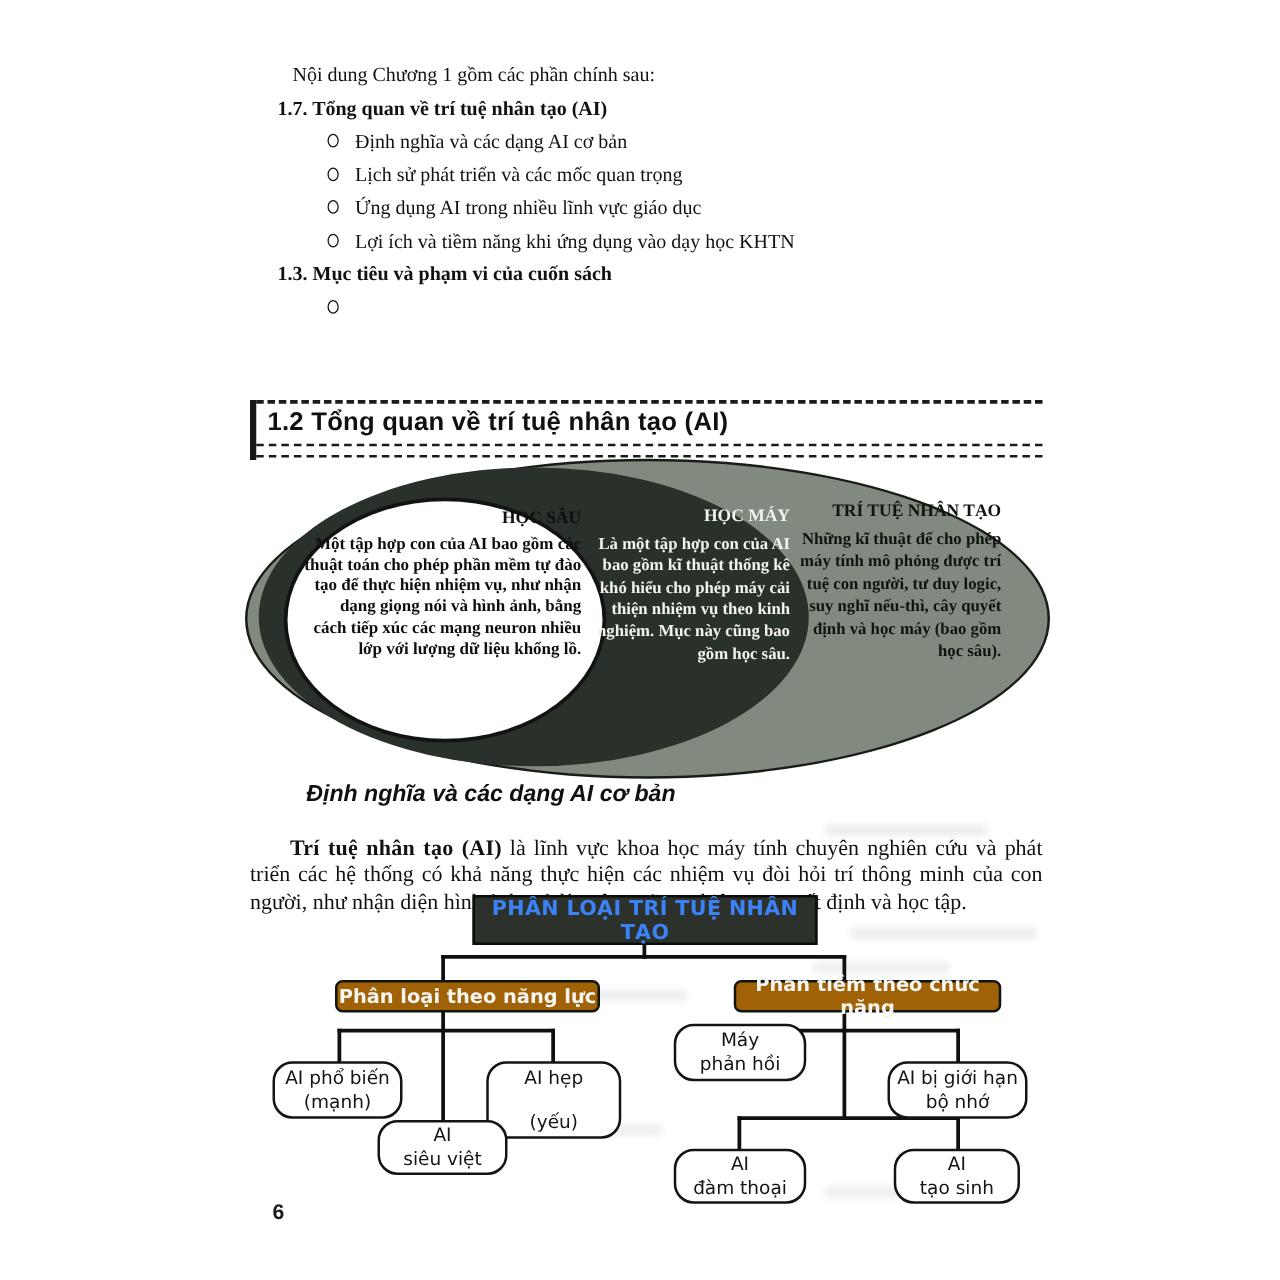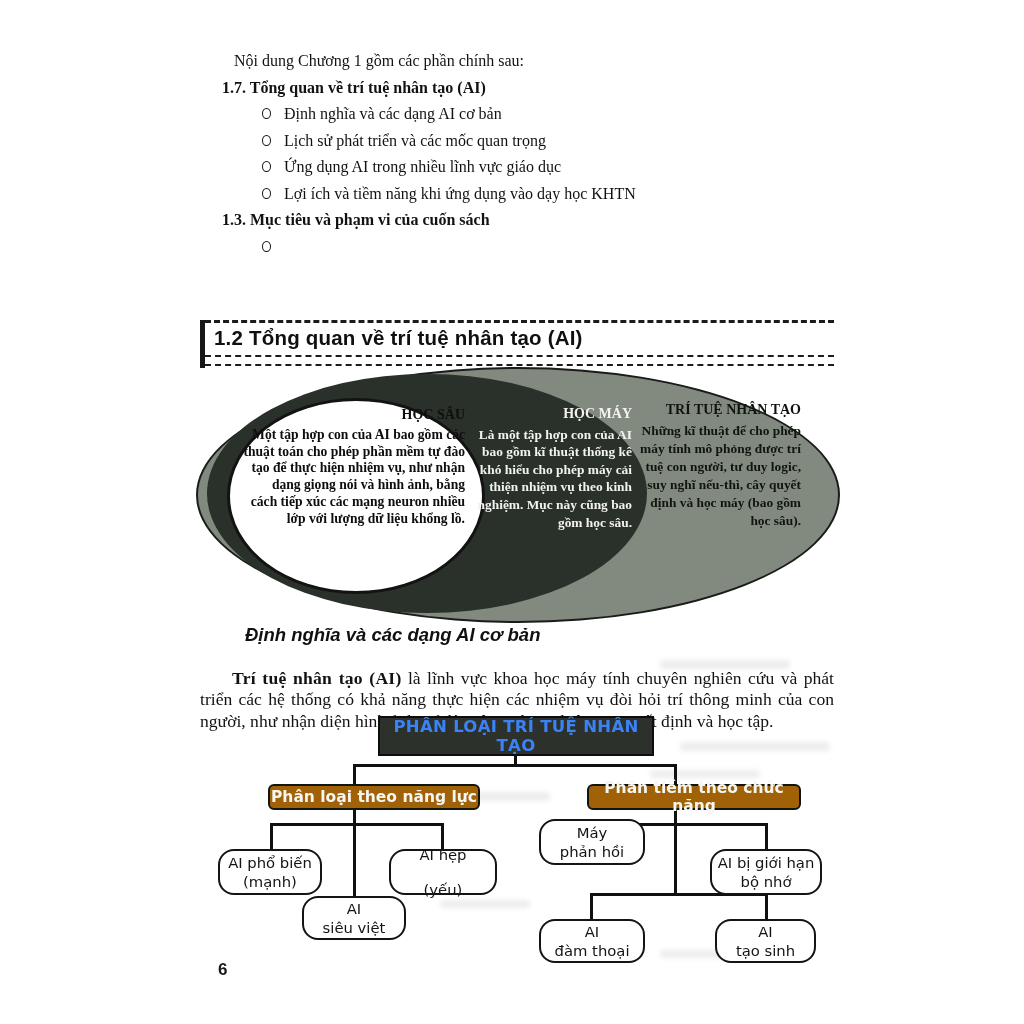--- a/index.html
+++ b/index.html
@@ -66,21 +66,21 @@
     font-weight:bold;font-size:15.5px;height:26px;margin-left:19px;
   }
   .fc-branch-l{left:249px;top:784px;width:212px;}
   .fc-branch-r{left:568px;top:784px;width:214px;}
   .fc-leaf{
     background:#ffffff;border:2.5px solid #141414;border-radius:16px;color:#141414;
     font-size:14.8px;line-height:19.5px;
   }
   .fc-leaf span{display:block;}
   .lf1{left:218px;top:849px;width:104px;height:46px;}
-  .lf2{left:389px;top:849px;width:108px;height:46px;gap:16px;}
+  .lf2{left:389px;top:849px;width:108px;height:62px;gap:16px;}
   .lf3{left:302px;top:896px;width:104px;height:44px;}
   .lf4{left:539px;top:819px;width:106px;height:46px;}
   .lf5{left:710px;top:849px;width:112px;height:46px;}
   .lf6{left:539px;top:919px;width:106px;height:44px;}
   .lf7{left:715px;top:919px;width:101px;height:44px;}
 
   .ln{background:#101010;}
   
   .v-root{left:514px;top:754px;width:3px;height:13px;}
   .h-l1{left:353px;top:764px;width:324px;height:3px;}

